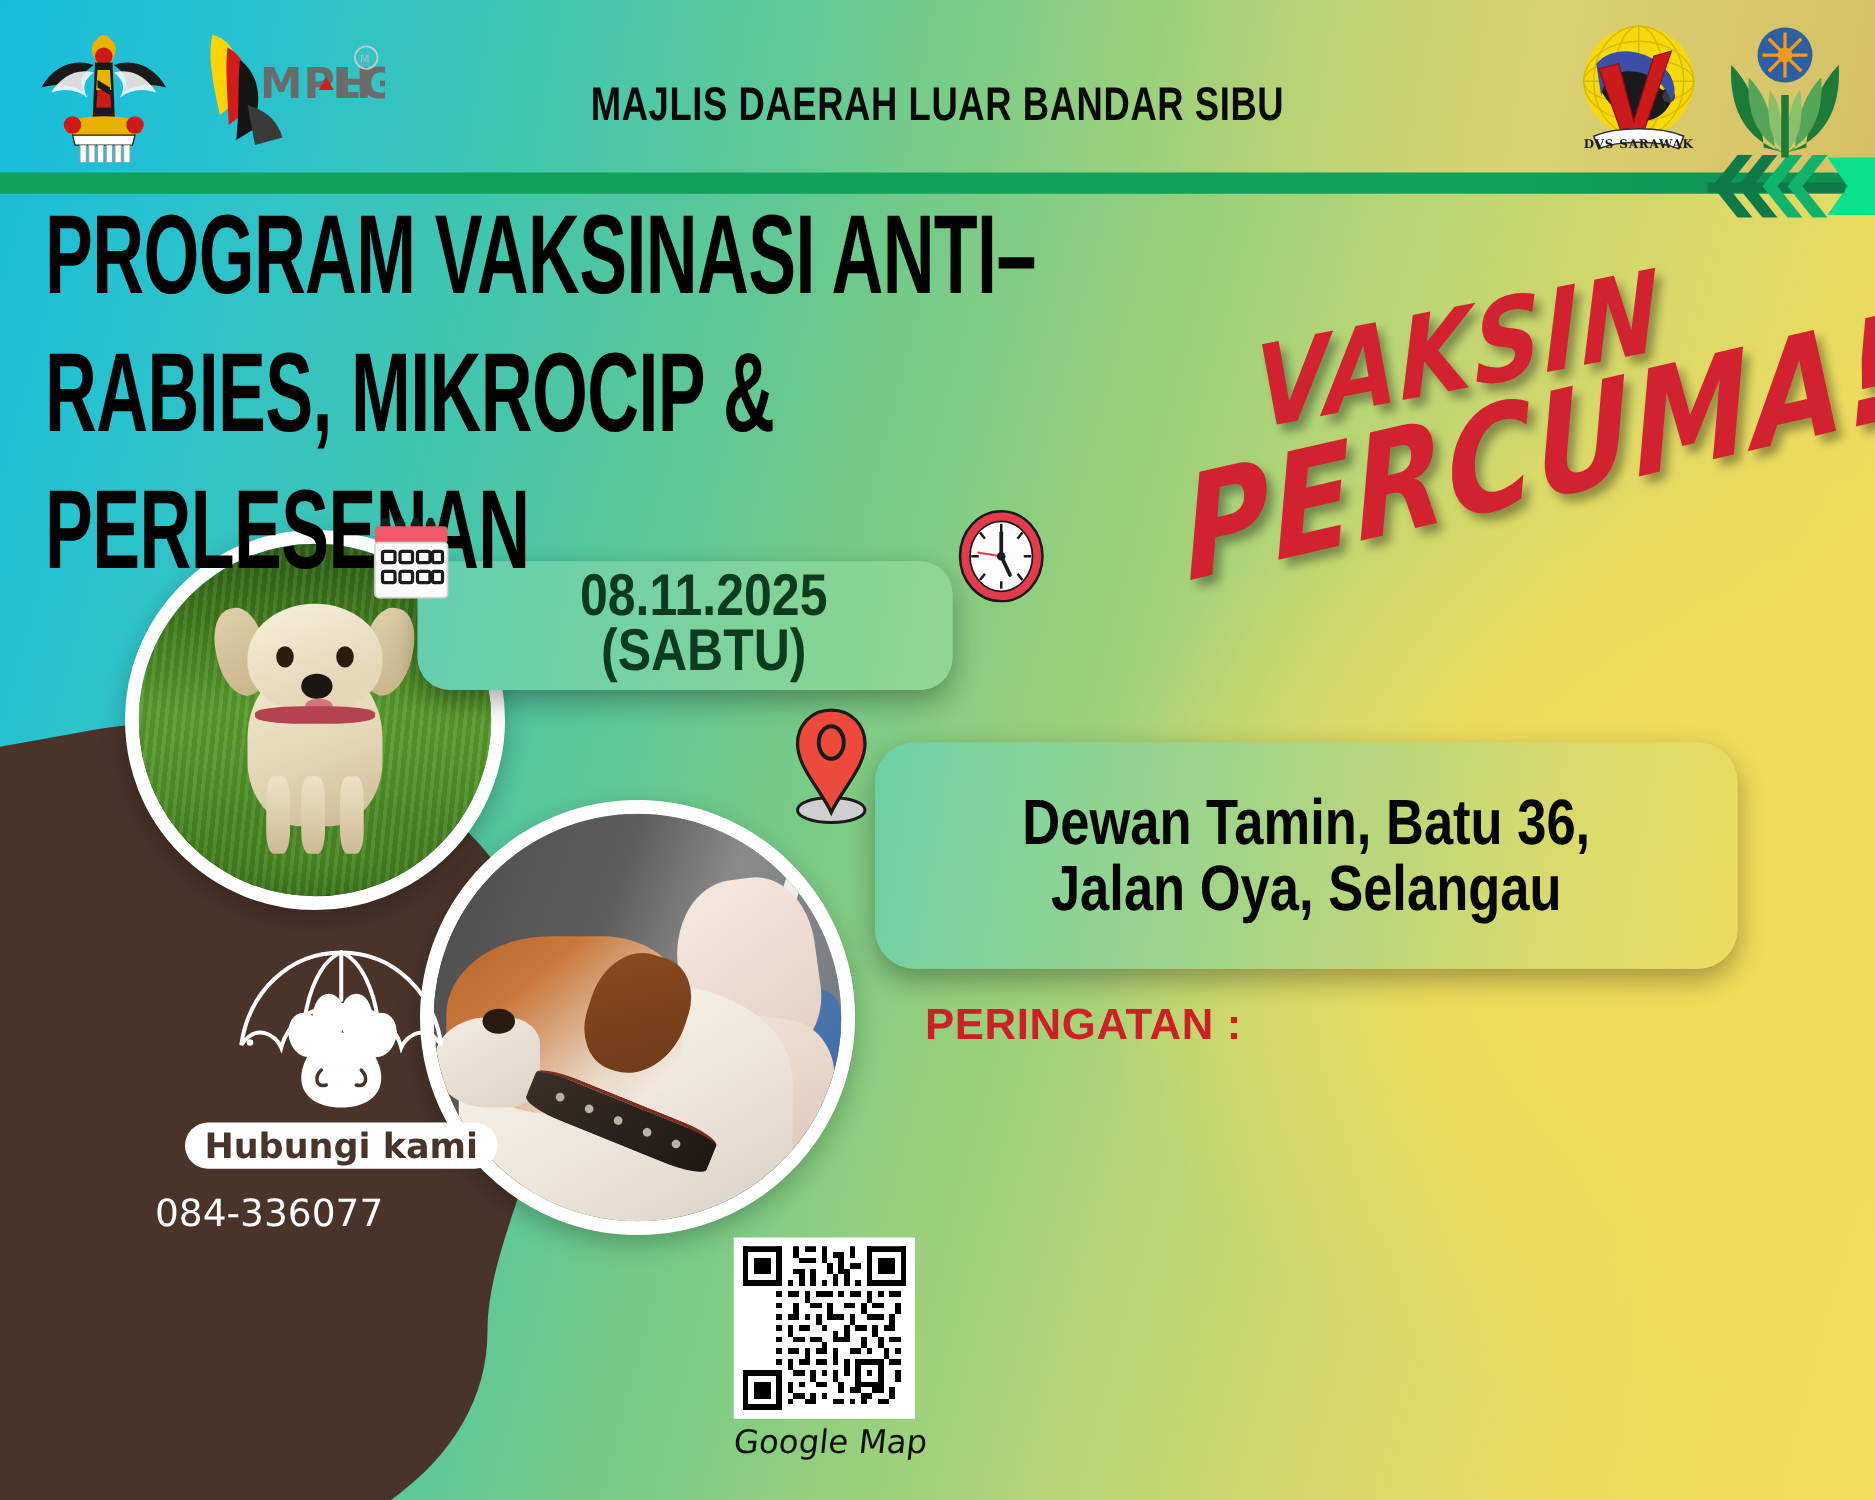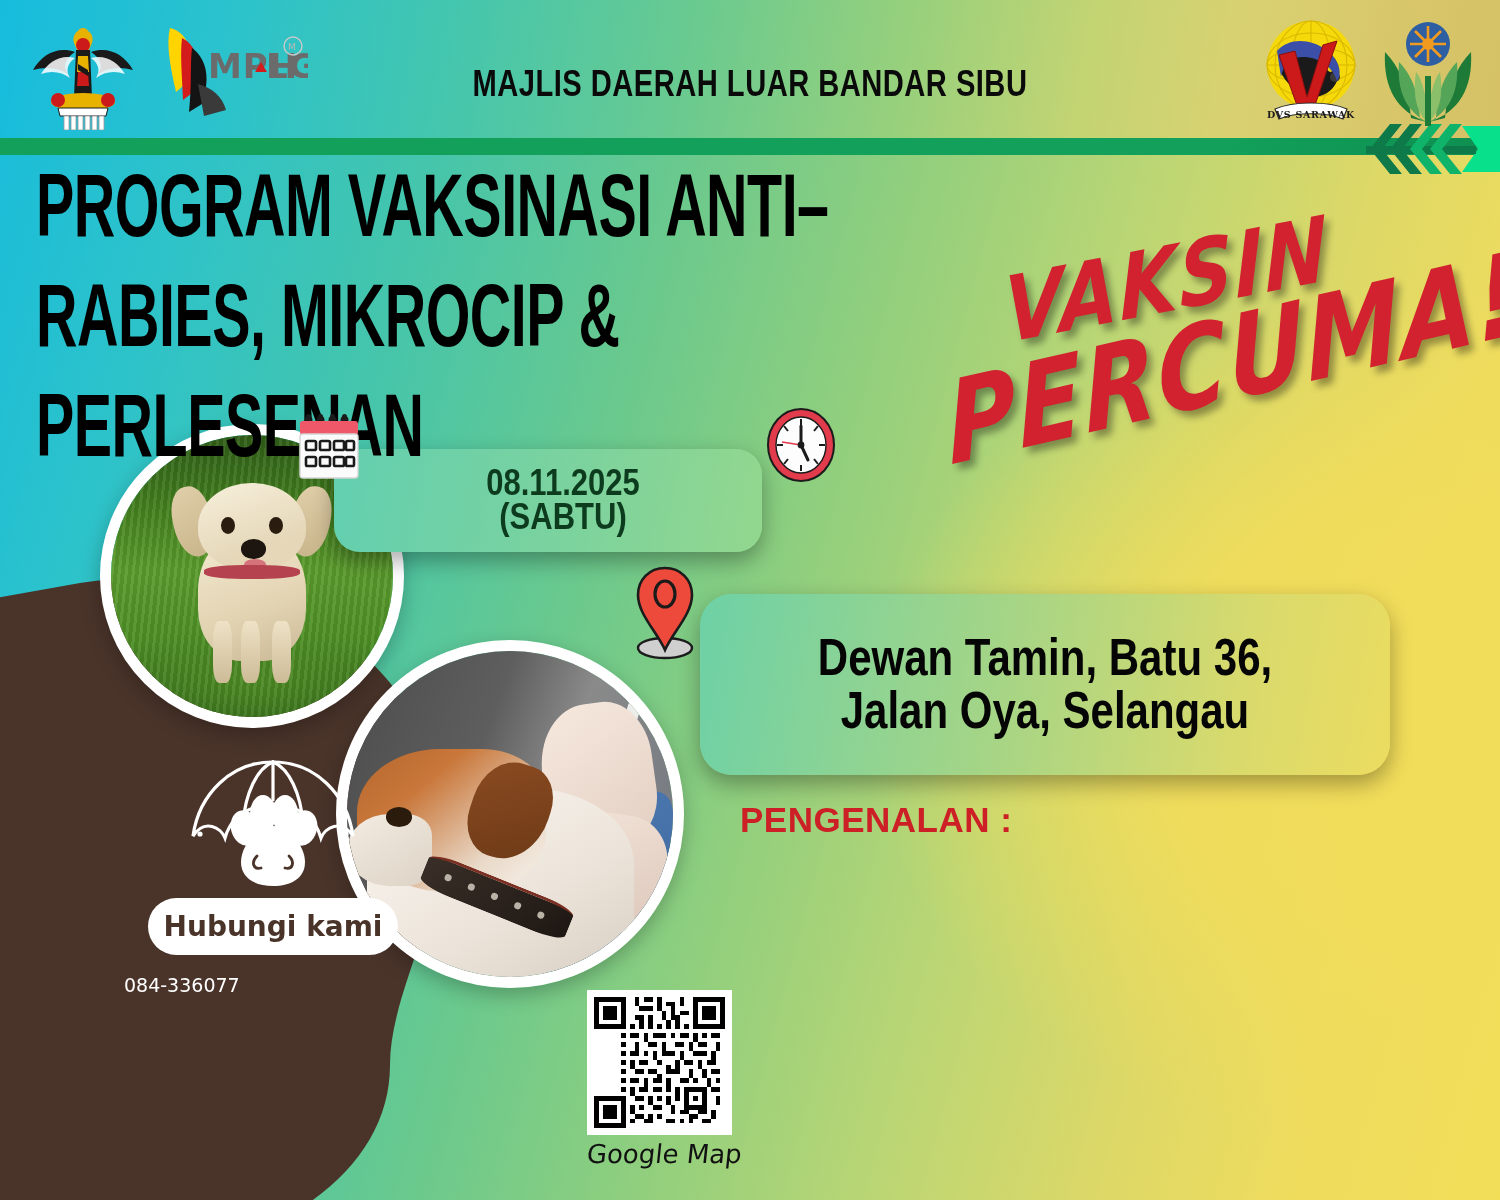--- a/index.html
+++ b/index.html
@@ -90,21 +90,21 @@
   .pill {
     position:absolute; z-index:7; border-radius:26px;
     display:flex; align-items:center; justify-content:center;
     text-align:center; color:#0d3b1e; font-weight:900;
     box-shadow: 0 9px 22px rgba(0,0,0,0.33);
     font-family:"Liberation Sans", sans-serif;
   }
   #pill-date {
     left:334px; top:449px; width:428px; height:103px;
     background: linear-gradient(100deg,#62cfb0 0%, #7ed39c 60%, #93d78e 100%);
-    font-size:31px; line-height:1.08;
+    font-size:40px; line-height:1.08;
     padding-bottom:2px;
     padding-left:30px;
   }
   #pill-date span { display:block; transform: scaleY(1.18); }
   #pill-time {
     left:812px; top:466px; width:430px; height:88px;
     background: linear-gradient(100deg,#93d78c 0%, #c6da78 55%, #e0db68 100%);
     font-size:40px;
   }
   #pill-time span { transform: scaleY(1.2); display:block; white-space:nowrap;}
@@ -167,27 +167,27 @@
   
   .icon-abs{position:absolute; z-index:9;}
   #cal-icon{left:296px; top:414px; width:66px; height:70px;}
   #clock-icon{left:766px; top:408px; width:70px; height:74px;}
   #pin-icon{left:629px; top:564px; width:72px; height:98px;}
 
   
   .contact-wrap{position:absolute; left:108px; top:752px; width:330px; z-index:8; text-align:center;}
   #paw-umbrella{width:200px; height:140px; margin:0 auto; display:block;}
   .hubungi-btn{
-    margin:6px auto 0; width:250px; height:57px; border-radius:30px;
+    margin:6px auto 0; width:250px; height:37px; border-radius:30px;
     background:#ffffff; color:#4a342a; font-size:28px; font-weight:700;
     display:flex; align-items:center; justify-content:center;
     font-family:"DejaVu Sans", sans-serif;
   }
   .contact-lines{margin-top:18px; text-align:left; padding-left:16px; color:#fff;
-    font-size:19px; line-height:1.28; font-family:"DejaVu Sans", sans-serif;}
+    font-size:30px; line-height:1.28; font-family:"DejaVu Sans", sans-serif;}
   .contact-lines .phone{font-weight:400;}
   .contact-lines .email{font-weight:700;}
 
   
   .qr-wrap{position:absolute; left:587px; top:990px; z-index:8; text-align:center;}
   #qr-canvas{width:145px; height:145px; background:#fff; display:block; padding:7px;}
   .qr-label{margin-top:4px; font-size:26px; color:#111; font-family:"DejaVu Sans", sans-serif;
     transform: skewX(-6deg);}
 
   
@@ -583,16 +583,16 @@
         <rect x="24" y="27" width="2" height="1"></rect>
           <rect x="8" y="27" width="1" height="1"></rect>
         <rect x="11" y="27" width="1" height="1"></rect>
           <rect x="22" y="26" width="1" height="1"></rect>
       </g>
     </svg>
     <div class="qr-label">Google Map</div>
   </div>
 
   <div class="notes">
-    <div class="notes-title">PENGENALAN :</div>
+    <div class="notes-title">PERINGATAN :</div>
   </div>
 
 </div>
 
 </body></html>

